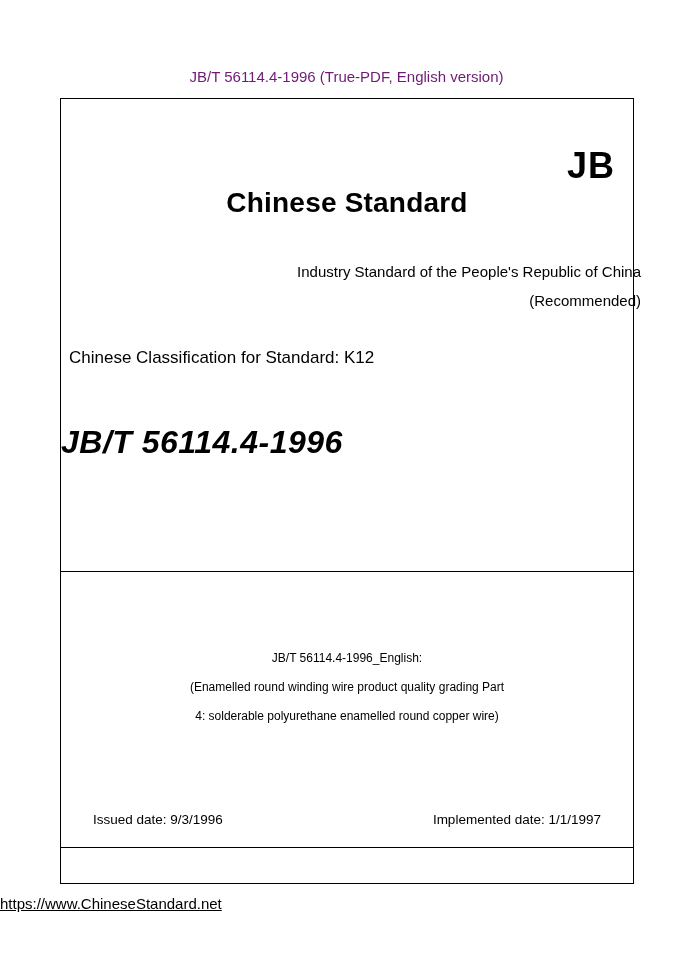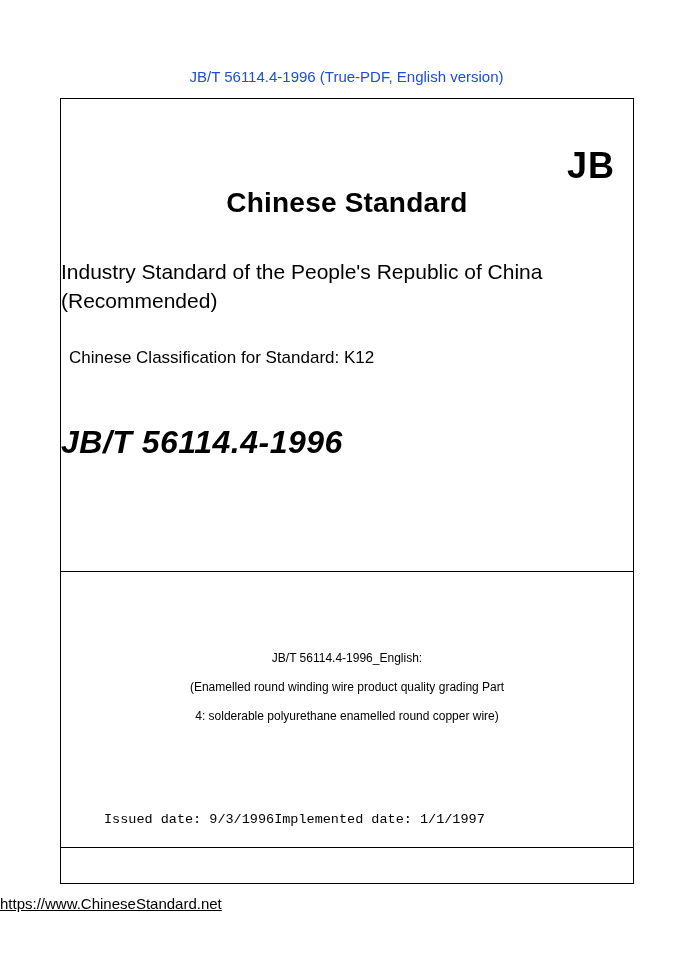--- a/index.html
+++ b/index.html
@@ -20,21 +20,21 @@
     height: 980px;
     box-sizing: border-box;
   }
   .top-caption {
     position: absolute;
     top: 68px;
     left: 0;
     width: 693px;
     text-align: center;
     font-size: 15px;
-    color: #1d4ed8;
+    color: #701a75;
   }
   .doc-frame {
     position: absolute;
     left: 60px;
     top: 98px;
     width: 574px;
     height: 786px;
     border: 1.5px solid #000;
     box-sizing: border-box;
   }
@@ -61,25 +61,25 @@
   .jb-mark {
     position: absolute;
     right: 18px;
     top: 46px;
     font-size: 36px;
     font-weight: bold;
     letter-spacing: 1px;
   }
   .industry-line {
     position: absolute;
-    left: 0;
+    left: 8px;
     top: 158px;
     width: 100%;
-    text-align: left;
-    font-size: 21px;
+    text-align: right;
+    font-size: 15px;
     line-height: 29px;
   }
   .classification {
     position: absolute;
     left: 4px;
     top: 249px;
     width: 100%;
     text-align: left;
     font-size: 17px;
     padding-left: 4px;
@@ -110,29 +110,28 @@
     top: 72px;
     width: 100%;
     text-align: center;
     font-size: 12px;
     line-height: 29px;
     padding: 0 6px;
     box-sizing: border-box;
   }
   .dates {
     position: absolute;
-    left: 11px;
+    left: 0;
     bottom: 20px;
     width: 100%;
     box-sizing: border-box;
     padding: 0 32px;
     display: flex;
-    justify-content: flex-start;
+    justify-content: space-between;
     font-size: 13.5px;
-    font-family: Liberation Mono, monospace;
   }
   .footer-bar {
     position: absolute;
     left: 0;
     top: 748px;
     width: 100%;
     height: 36px;
     border-top: 1.5px solid #000;
     box-sizing: border-box;
   }

